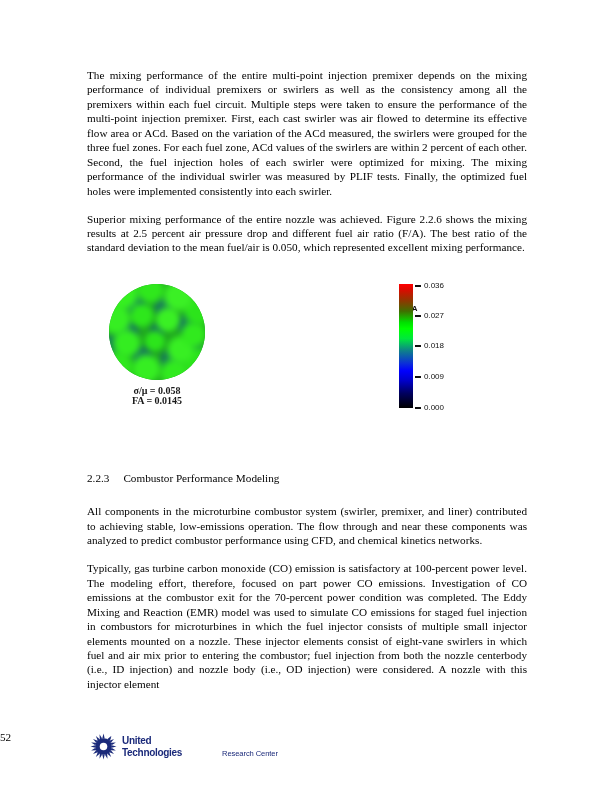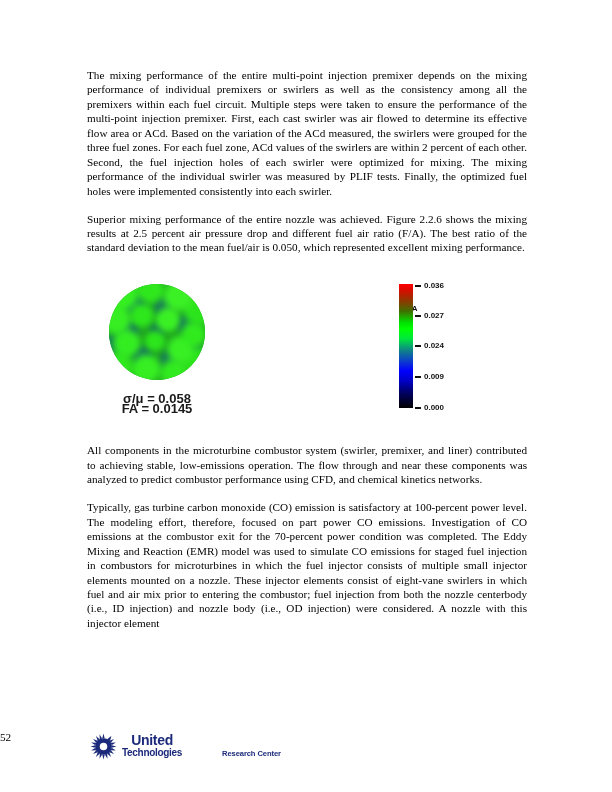--- a/index.html
+++ b/index.html
@@ -109,25 +109,25 @@
       radial-gradient(circle at 86% 78%, #33ef20 0 11%, rgba(51,239,32,0) 20%),
       radial-gradient(circle at 38% 30%, rgba(24,130,60,0.42) 0 7%, rgba(24,130,60,0) 15%),
       radial-gradient(circle at 66% 34%, rgba(26,124,66,0.38) 0 7%, rgba(26,124,66,0) 15%),
       radial-gradient(circle at 30% 60%, rgba(24,126,62,0.40) 0 7%, rgba(24,126,62,0) 15%),
       radial-gradient(circle at 62% 64%, rgba(26,122,70,0.36) 0 7%, rgba(26,122,70,0) 15%),
       radial-gradient(circle at 48% 92%, rgba(24,124,64,0.36) 0 7%, rgba(24,124,64,0) 15%),
       radial-gradient(circle at 10% 88%, rgba(24,128,60,0.34) 0 7%, rgba(24,128,60,0) 15%);
     filter: blur(2.6px);
   }
   .plif-stats {
-    margin-top: 14px;
+    margin-top: 6px;
     width: 96px;
     text-align: center;
-    font-family: Liberation Sans, sans-serif;
-    font-size: 13px;
+    font-family: Liberation Serif, serif;
+    font-size: 10px;
     font-weight: bold;
     line-height: 10px;
     color: #1a1a1a;
   }
   .plif-stats div { white-space: nowrap; }
 
   
   .colorbar-group {
     position: absolute;
     left: 290px;
@@ -172,21 +172,21 @@
     left: 38px;
     width: 6px;
     height: 1.6px;
     background: #111;
   }
   .cb-label {
     position: absolute;
     left: 47px;
     font-family: "Liberation Sans", sans-serif;
     font-size: 8px;
-    font-weight: bold;
+    font-weight: normal;
     color: #111;
     transform: translateY(-50%);
     white-space: nowrap;
   }
 
   
   .fig-caption {
     font-family: "Liberation Serif", serif;
     font-size: 11.2px;
     font-weight: bold;
@@ -222,29 +222,29 @@
     flex: none;
   }
   .logo-text {
     margin-left: 5px;
     font-family: "Liberation Sans", sans-serif;
     font-weight: bold;
     color: #1b2a7a;
     line-height: 11.5px;
     letter-spacing: -0.3px;
   }
-  .logo-text .l1 { font-size: 14px; display: block; text-align: center; }
+  .logo-text .l1 { font-size: 10px; display: block; }
   .logo-text .l2 { font-size: 10px; display: block; }
   .research-center {
     position: absolute;
     left: 222px;
     top: 20px;
     font-family: "Liberation Sans", sans-serif;
     font-size: 7.6px;
-    font-weight: bold;
+    font-weight: normal;
     color: #1b2a7a;
     letter-spacing: -0.1px;
   }
   .page-number {
     position: absolute;
     left: 0;
     top: 2px;
     width: 612px;
     text-align: left;
     font-family: "Liberation Serif", serif;
@@ -279,31 +279,34 @@
         <div class="cb-title">FA</div>
         <div class="cb-bar"></div>
 
         <div class="cb-tick" style="top:17px"></div>
         <div class="cb-label" style="top:17px">0.036</div>
 
         <div class="cb-tick" style="top:47px"></div>
         <div class="cb-label" style="top:47px">0.027</div>
 
         <div class="cb-tick" style="top:77px"></div>
-        <div class="cb-label" style="top:77px">0.024</div>
+        <div class="cb-label" style="top:77px">0.018</div>
 
         <div class="cb-tick" style="top:108px"></div>
         <div class="cb-label" style="top:108px">0.009</div>
 
         <div class="cb-tick" style="top:139px"></div>
         <div class="cb-label" style="top:139px">0.000</div>
       </div>
     </div>
 
 
+    <div class="section-heading">
+      <span>2.2.3</span><span class="sec-gap"></span><span>Combustor Performance Modeling</span>
+    </div>
 
     <p class="body-text">All components in the microturbine combustor system (swirler, premixer, and liner) contributed to achieving stable, low-emissions operation.  The flow through and near these components was analyzed to predict combustor performance using CFD, and chemical kinetics networks.</p>
 
     <p class="body-text">Typically, gas turbine carbon monoxide (CO) emission is satisfactory at 100-percent power level.  The modeling effort, therefore, focused on part power CO emissions.  Investigation of CO emissions at the combustor exit for the 70-percent power condition was completed.  The Eddy Mixing and Reaction (EMR) model was used to simulate CO emissions for staged fuel injection in combustors for microturbines in which the fuel injector consists of multiple small injector elements mounted on a nozzle. These injector elements consist of eight-vane swirlers in which fuel and air mix prior to entering the combustor; fuel injection from both the nozzle centerbody (i.e., ID injection) and nozzle body (i.e., OD injection) were considered. A nozzle with this injector element</p>
   </div>
 
   <div class="footer">
     <div class="page-number">52</div>
 
     <div class="logo-wrap">

